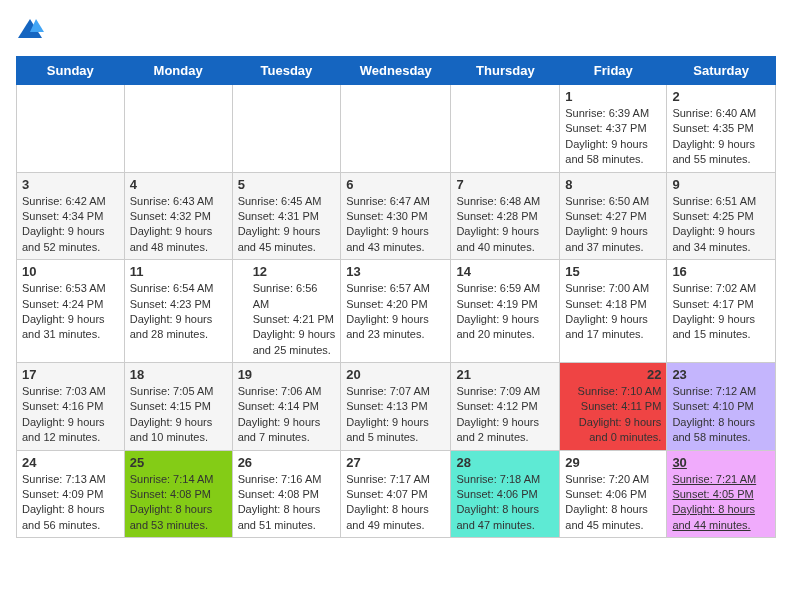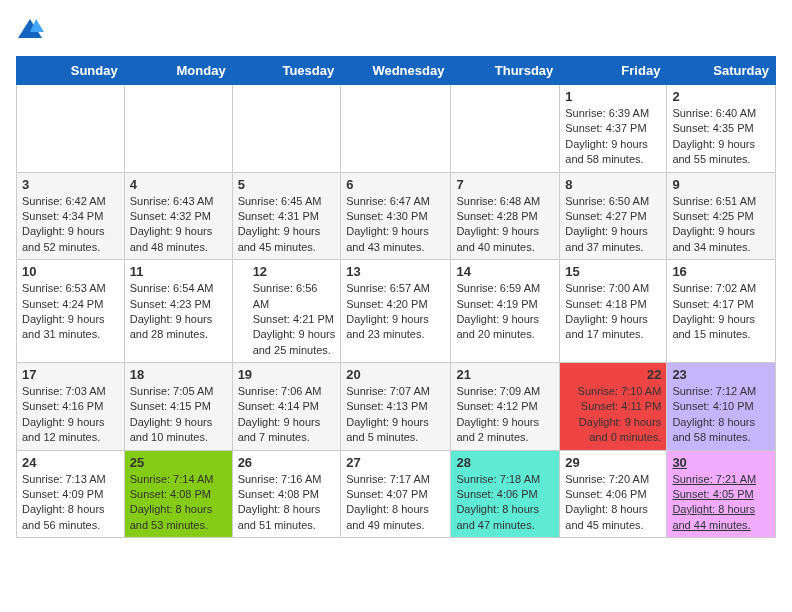--- a/index.html
+++ b/index.html
@@ -45,21 +45,21 @@
     .calendar {
       width: 100%;
       border-collapse: collapse;
       border: 1px solid #ccc;
     }
     .calendar th {
       background: #1565c0;
       color: #fff;
       font-size: 13px;
       font-weight: bold;
-      text-align: right;
+      text-align: center;
       padding: 6px 6px;
       border: 1px solid #1565c0;
       margin-left: 20px;
     }
     .calendar td {
       vertical-align: top;
       border: 1px solid #ccc;
       padding: 4px 5px;
       width: 113px;
       min-height: 80px;

